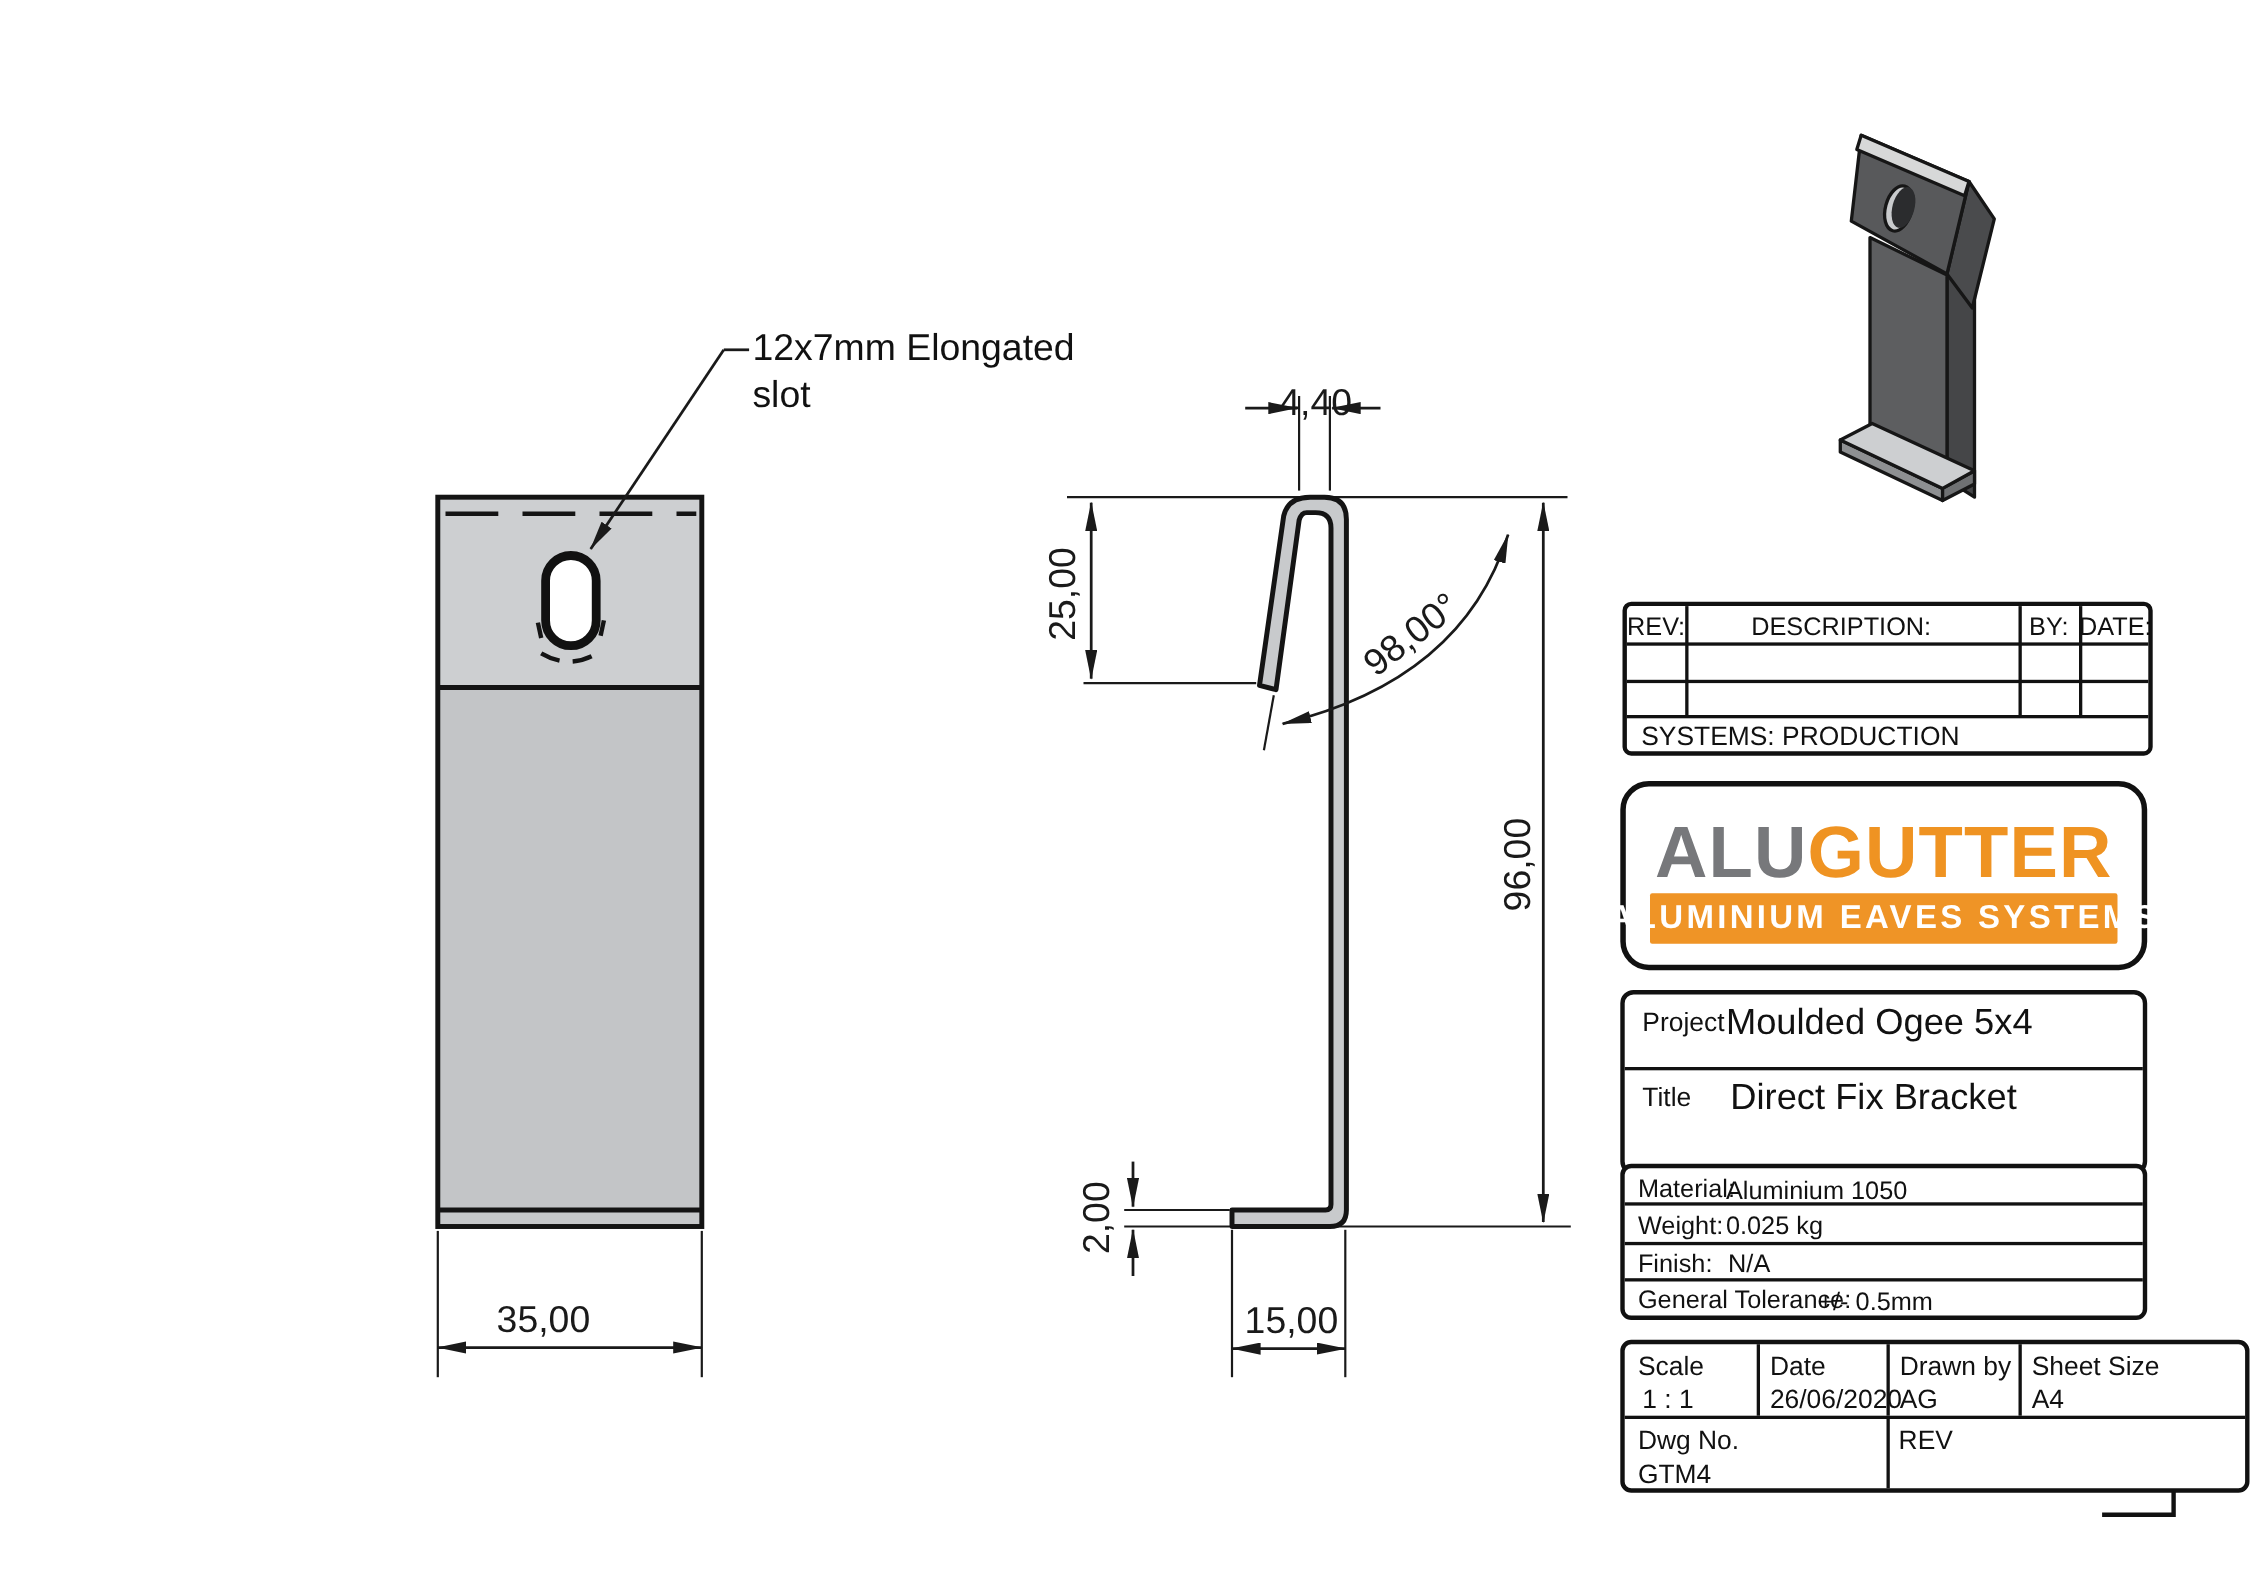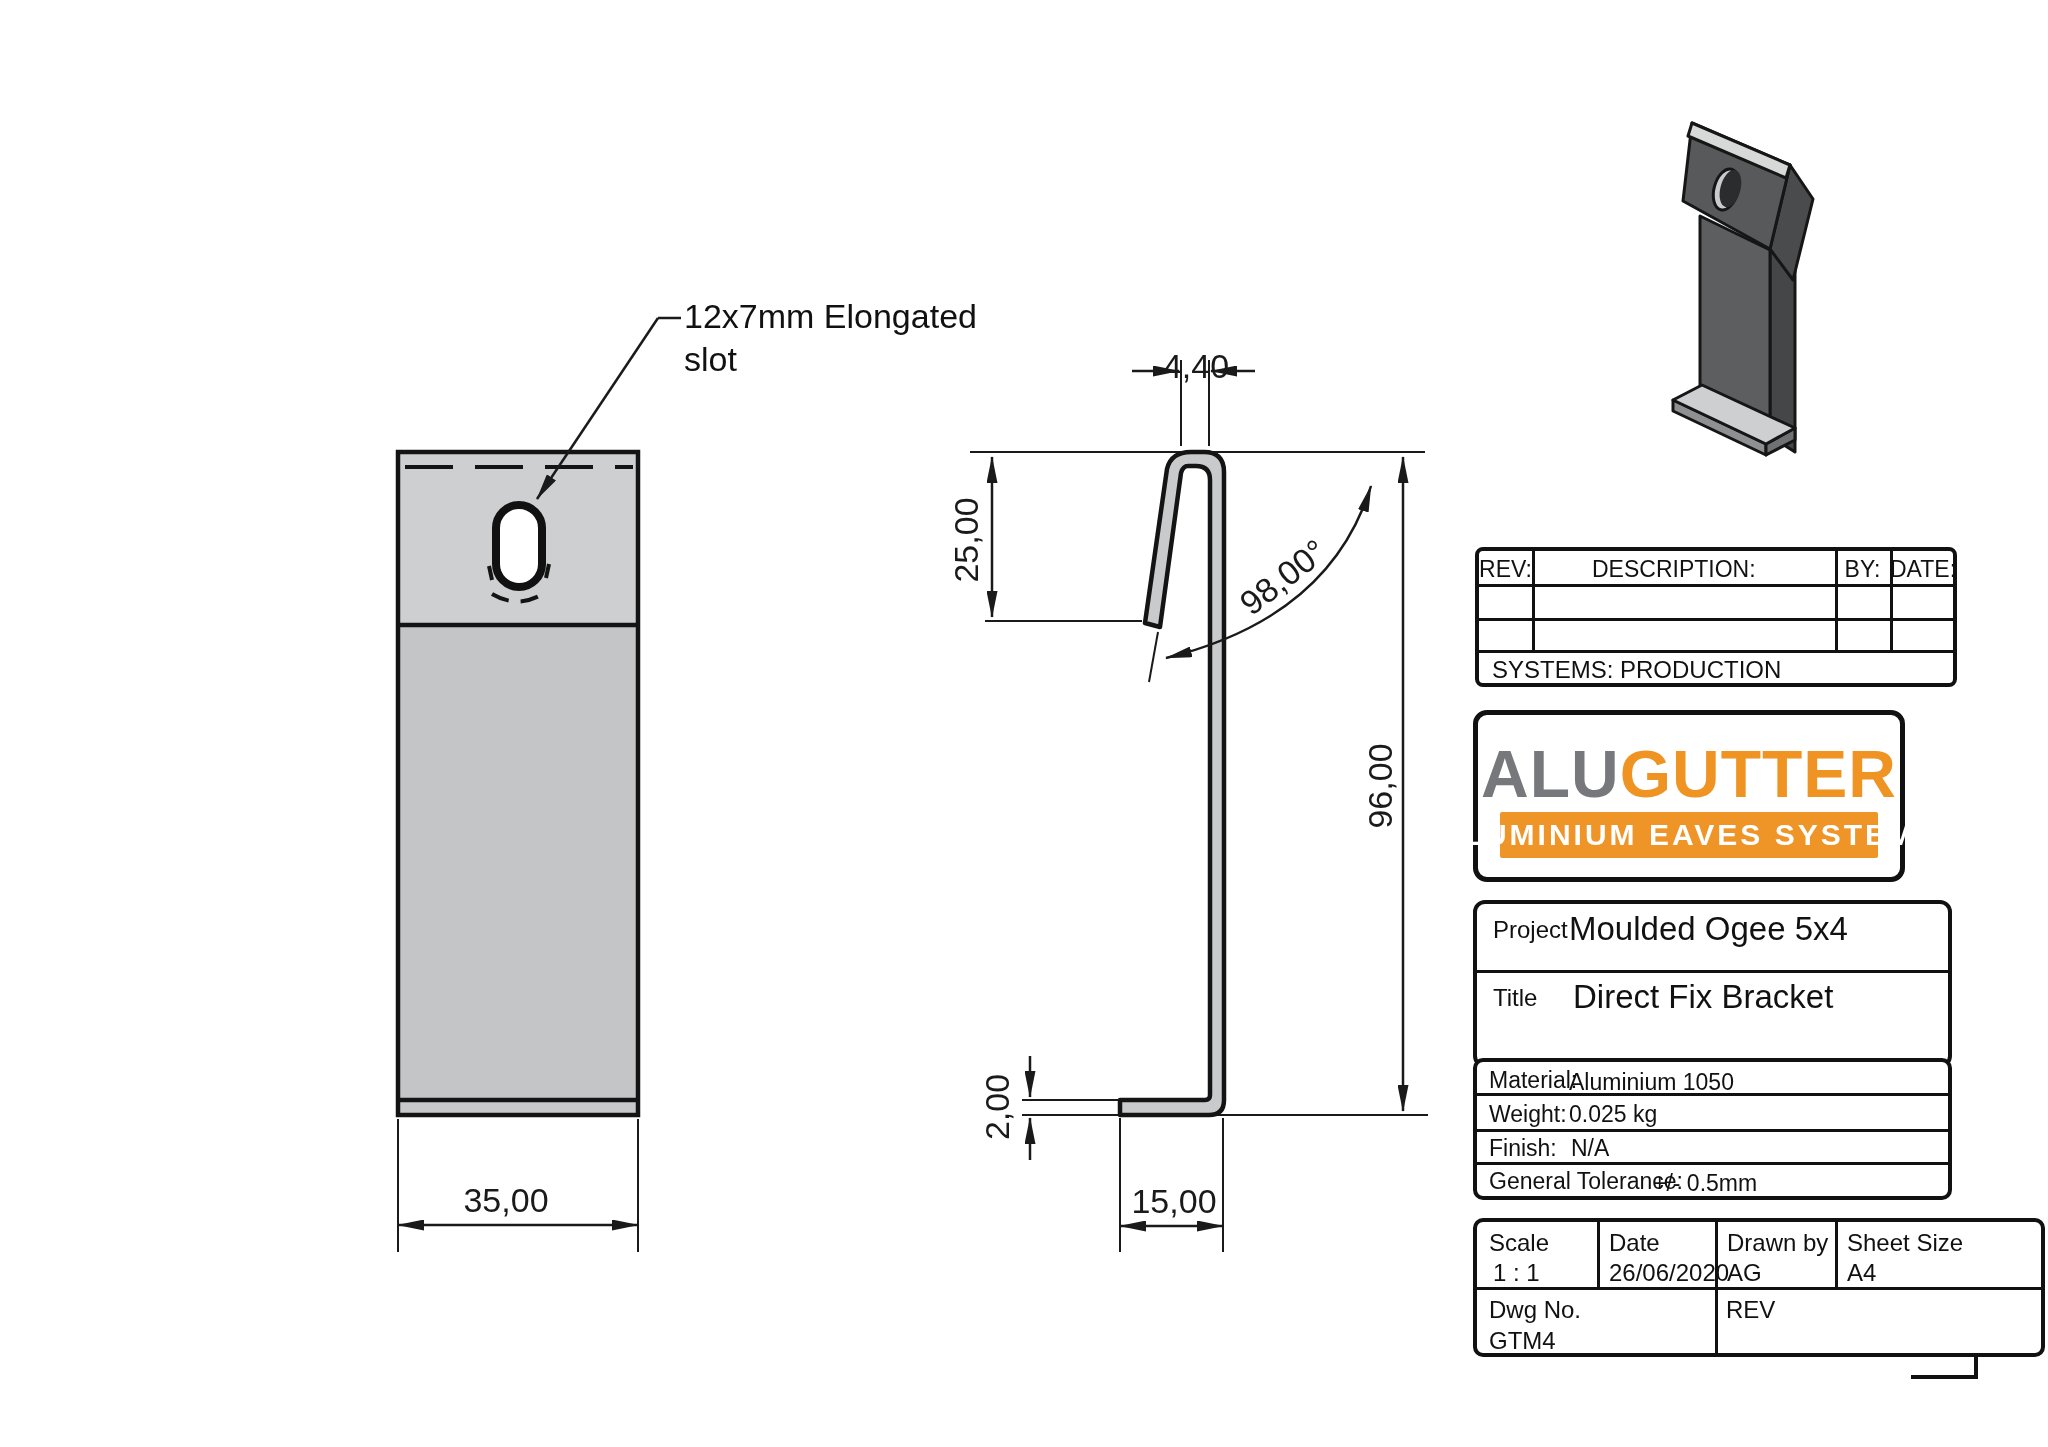--- a/index.html
+++ b/index.html
@@ -131,21 +131,21 @@
     </g>
     <g transform="rotate(15 78 100)">
       <ellipse cx="76" cy="100" rx="12" ry="21" fill="#c9cbcd" stroke="#161616" stroke-width="3"></ellipse>
       <ellipse cx="80" cy="98" rx="10" ry="19" fill="#2b2c2e"></ellipse>
     </g>
   </svg>
 
   <div class="anno" style="left:684px;top:296px;">12x7mm Elongated</div>
   <div class="anno" style="left:684px;top:339px;">slot</div>
 
-  <div class="dimtext" style="left:410px;top:1181px;width:192px;">35,00</div>
+  <div class="dimtext" style="left:398px;top:1181px;width:192px;">35,00</div>
   <div class="dimtext" style="left:1094px;top:1182px;width:160px;">15,00</div>
   <div class="dimtext" style="left:1116px;top:311px;width:160px;margin-top:36px;">4,40</div>
   <div class="dimtext rot90" style="left:886px;top:521px;width:160px;height:38px;">25,00</div>
   <div class="dimtext rot90" style="left:1300px;top:767px;width:160px;height:38px;">96,00</div>
   <div class="dimtext rot90" style="left:917px;top:1088px;width:160px;height:38px;">2,00</div>
   <div class="dimtext rot38" style="left:1203px;top:558px;width:160px;height:38px;">98,00°</div>
 
   <div class="blk" style="left:1475px;top:547px;width:482px;height:140px;border-radius:8px;">
     <div class="vline" style="left:53px;top:0;height:99px;"></div>
     <div class="vline" style="left:356px;top:0;height:99px;"></div>
@@ -153,21 +153,21 @@
     <div class="hline" style="left:0;right:0;top:33px;"></div>
     <div class="hline" style="left:0;right:0;top:67px;"></div>
     <div class="hline" style="left:0;right:0;top:99px;"></div>
     <div class="lbl" style="left:0;top:5px;width:53px;text-align:center;">REV:</div>
     <div class="lbl" style="left:66px;top:5px;margin-left:47px;">DESCRIPTION:</div>
     <div class="lbl" style="left:356px;top:5px;width:55px;text-align:center;">BY:</div>
     <div class="lbl" style="left:411px;top:5px;width:63px;text-align:center;">DATE:</div>
     <div class="lbl24" style="left:13px;top:105px;">SYSTEMS: PRODUCTION</div>
   </div>
 
-  <div class="blk" style="left:1473px;top:710px;width:432px;height:172px;border-width:5px;border-radius:14px;">
+  <div class="blk" style="left:1473px;top:710px;width:479px;height:172px;border-width:5px;border-radius:26px;">
     <div class="brand">
       <span class="g">ALU</span><span class="o">GUTTER</span>
     </div>
     <div class="banner">ALUMINIUM EAVES SYSTEMS</div>
   </div>
 
   <div class="blk" style="left:1473px;top:900px;width:479px;height:168px;border-radius:12px;">
     <div class="hline" style="left:0;right:0;top:66px;"></div>
     <div class="lbl24" style="left:16px;top:12px;">Project</div>
     <div class="val33" style="left:92px;top:6px;">Moulded Ogee 5x4</div>

